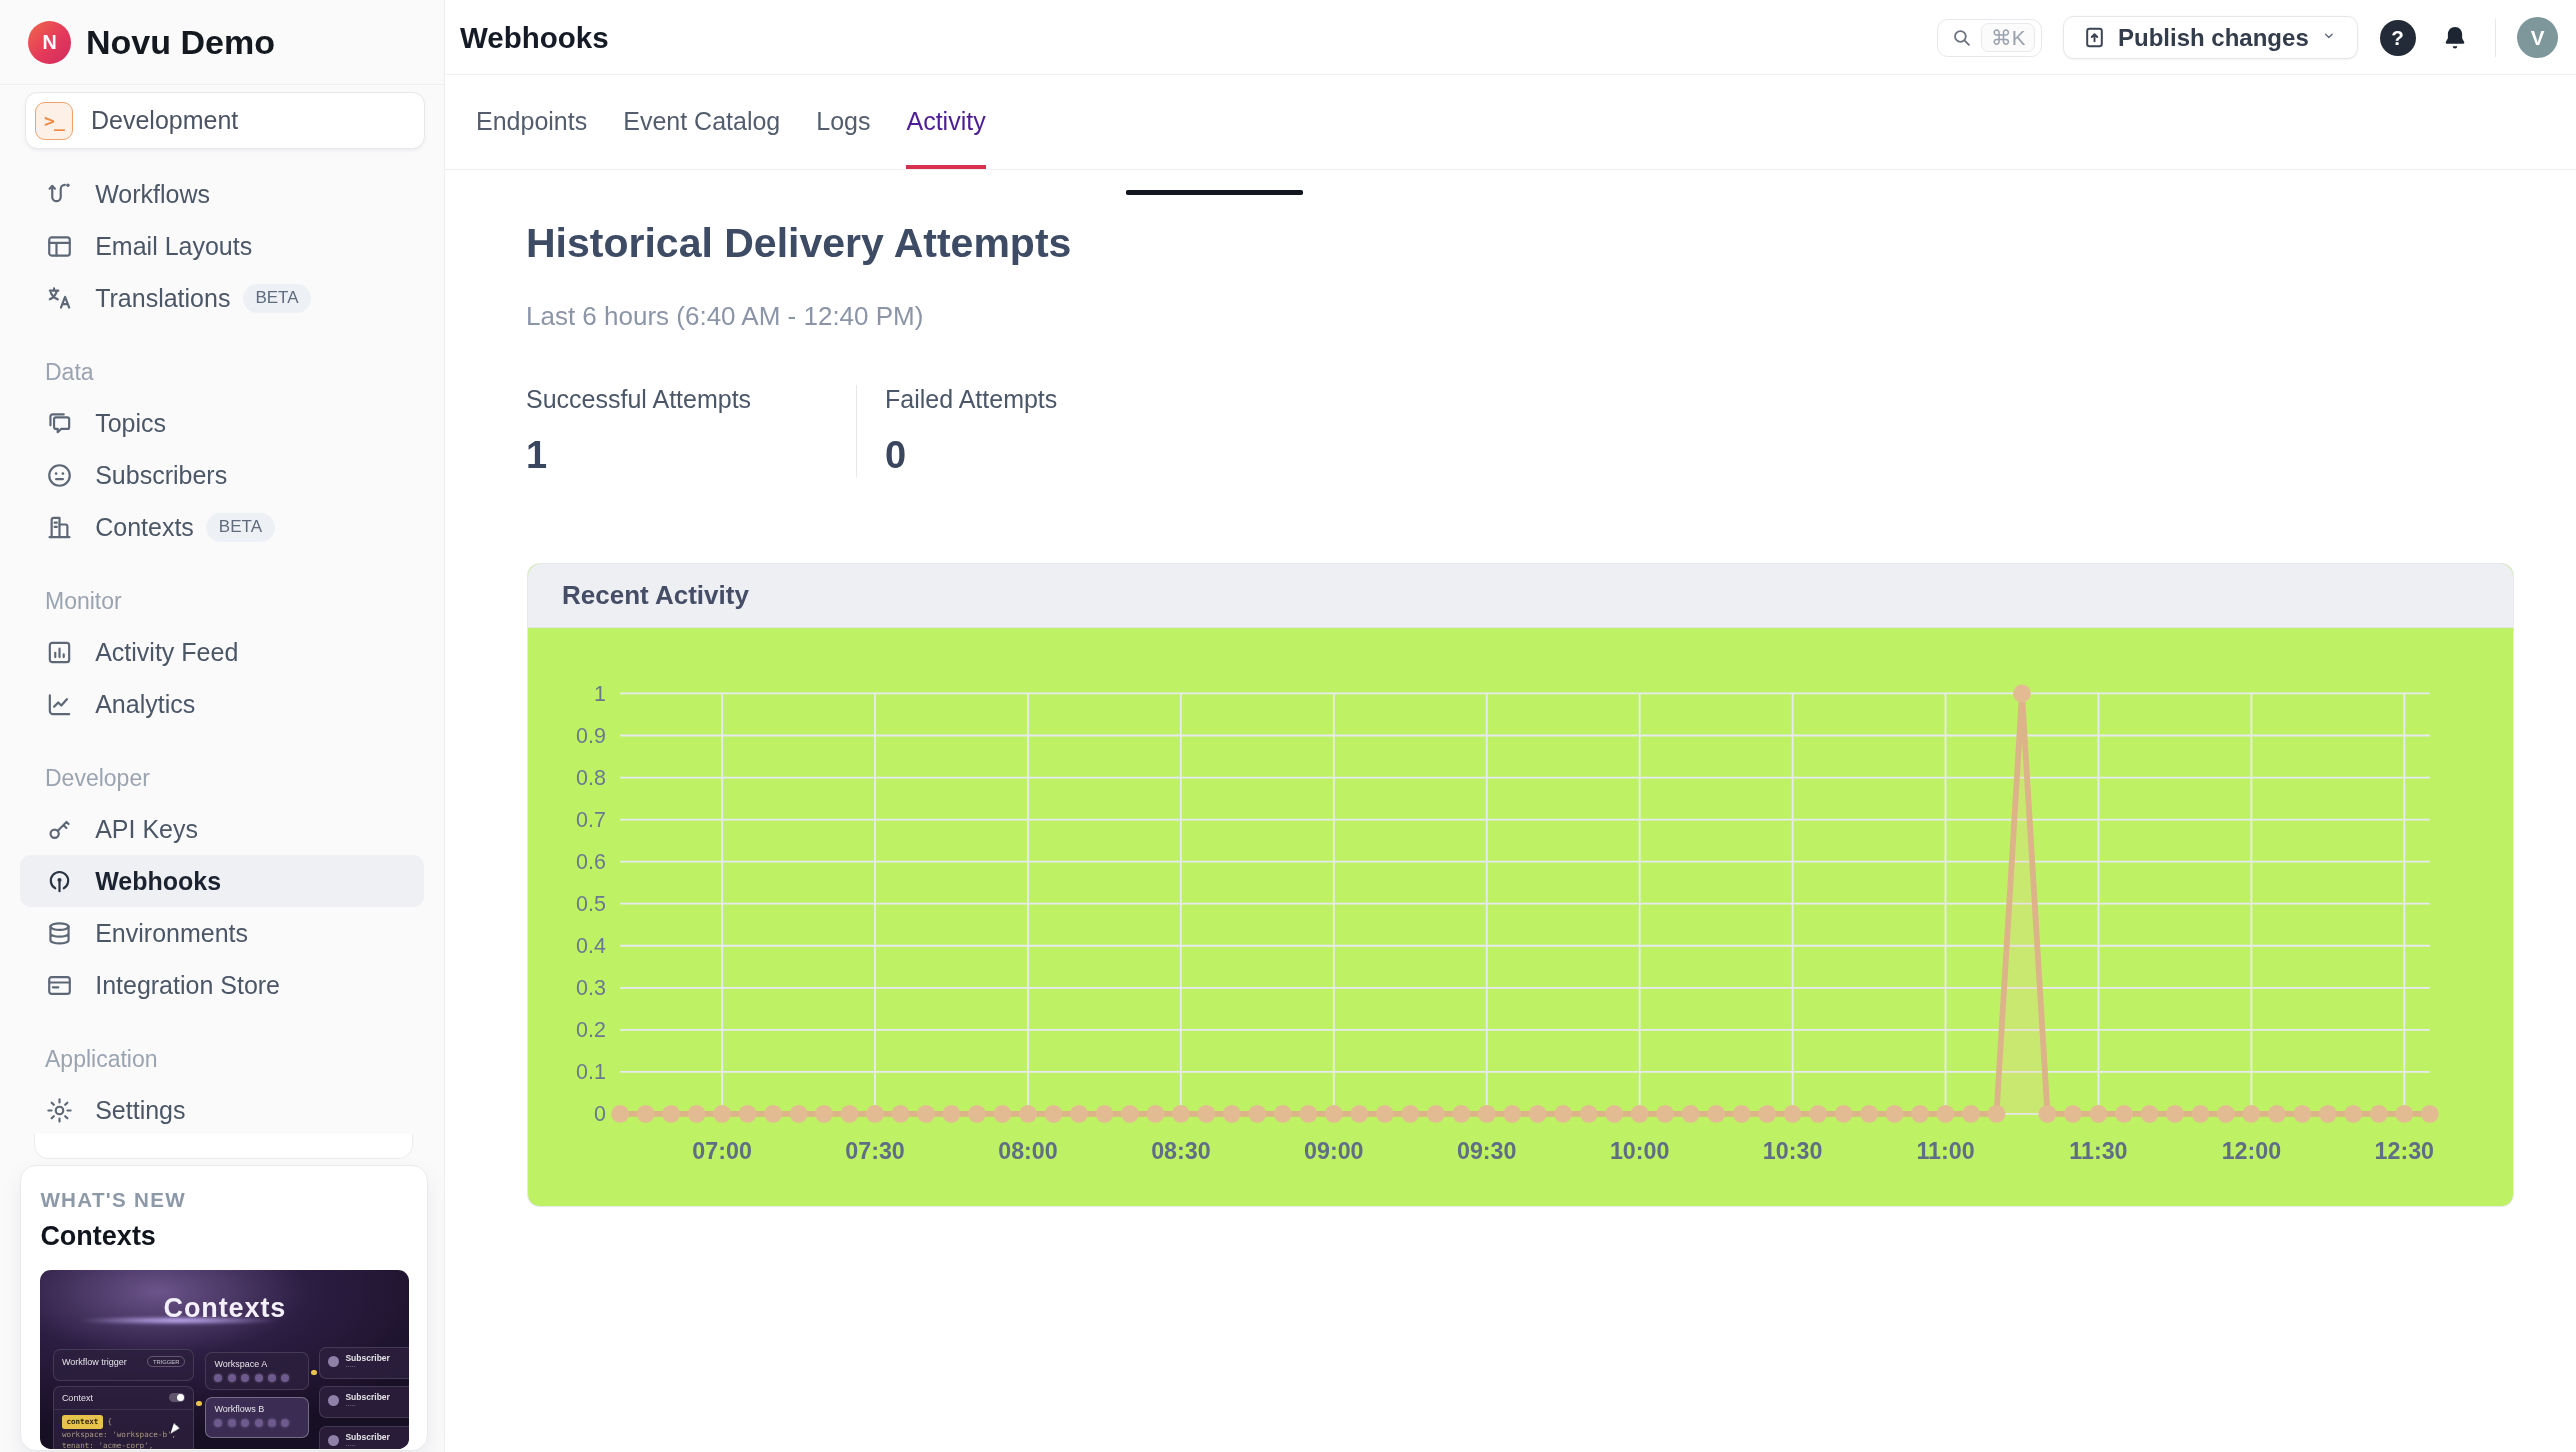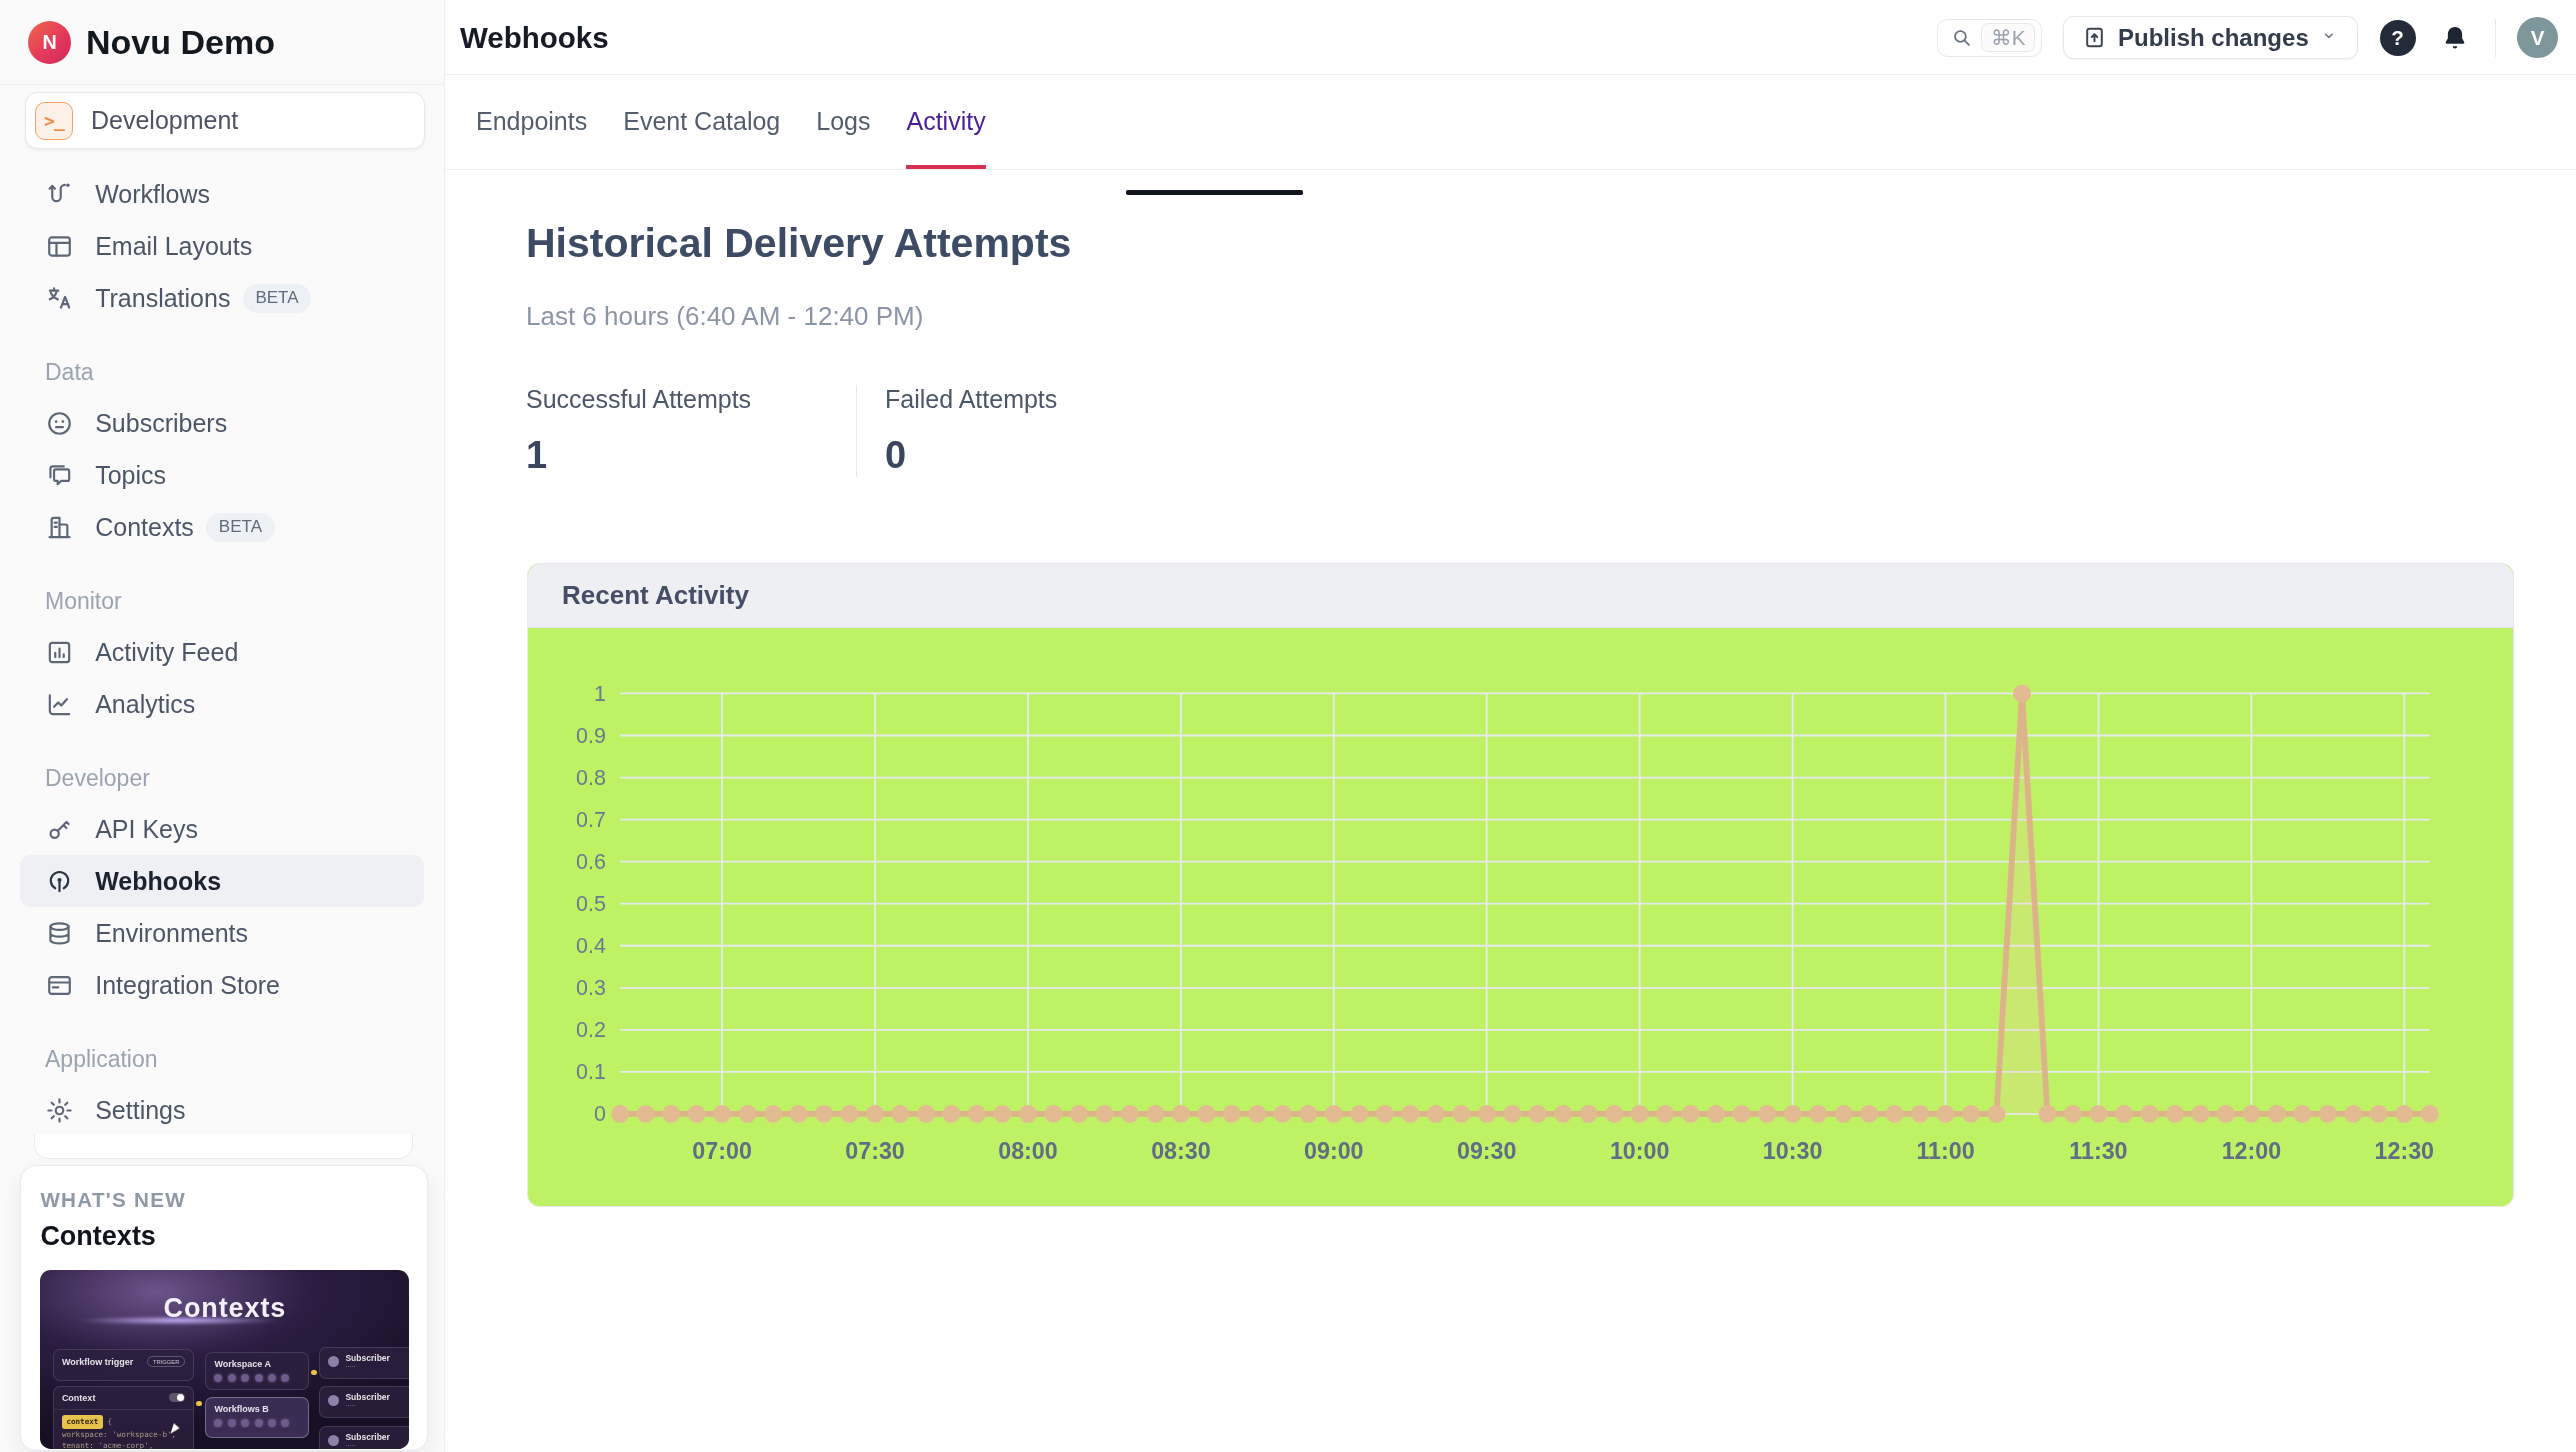--- a/index.html
+++ b/index.html
@@ -32,21 +32,21 @@
 
   .whatsnew { position:absolute; left:19.7px; top:1165px; width:408px; height:286px; background:#fff; border:0.9px solid #e9eaee; border-radius:16px; box-shadow:0 9px 21.5px rgba(16,24,40,.07); padding:21.5px 19.7px; cursor:pointer; }
   .wn-eyebrow { font-size:20.6px; font-weight:700; letter-spacing:1.3px; color:#8e99a8; }
   .wn-title { margin-top:9px; font-size:27px; font-weight:700; color:#10141c; }
   .wn-thumb { position:relative; margin-top:18px; width:369px; height:179px; border-radius:10.7px; overflow:hidden;
       background:radial-gradient(90% 80% at 32% 12%, #6b548a 0%, #2c1d42 45%, #170f24 100%); }
   .wn-glow { position:absolute; left:10%; top:26%; width:55%; height:9px; background:radial-gradient(closest-side,#cbb6ff 0%,rgba(120,90,170,0) 100%); filter:blur(1.8px); }
   .wn-thumb-title { position:absolute; left:0; right:0; top:23px; text-align:center; color:#f4f0fa; font-size:27px; font-weight:600; letter-spacing:0.9px; }
   .mini-card { position:absolute; background:rgba(44,32,62,.82); border:0.9px solid rgba(255,255,255,.13); border-radius:7.2px; color:rgba(255,255,255,.88); }
   .mini-row { display:flex; align-items:center; justify-content:space-between; padding:6.3px 8px; }
-  .mini-title { font-size:9px; font-weight:700; }
+  .mini-title { font-size:9px; font-weight:400; }
   .mini-chip { font-size:5.8px; padding:1.8px 4.5px; border:0.9px solid rgba(255,255,255,.25); border-radius:894px; color:rgba(255,255,255,.7); }
   .mini-toggle { width:16px; height:9px; border-radius:894px; background:rgba(255,255,255,.25); position:relative; }
   .mini-toggle::after { content:""; position:absolute; right:0.9px; top:0.9px; width:7.2px; height:7.2px; border-radius:50%; background:#fff; }
   .mini-divider { height:0.9px; background:rgba(255,255,255,.1); }
   .mini-code { padding:5.4px 8px; font-family:"DejaVu Sans Mono",monospace; font-size:7.6px; color:#ab9a82; line-height:1.5; }
   .code-token { display:inline-block; background:#e7c34b; color:#312708; border-radius:2.7px; padding:0.9px 4.5px; font-size:7.6px; font-weight:700; }
   .dot-row { display:flex; gap:5.4px; padding:3.6px 8px 7.2px; }
   .dot-row i { width:8px; height:8px; border-radius:50%; background:#6e5a8d; box-shadow:0 0 0 1.8px rgba(255,255,255,.06); }
   .sub-card { display:flex; align-items:center; gap:6.3px; padding:5.4px 7.2px; }
   .sub-avatar { width:11.6px; height:11.6px; border-radius:50%; background:#8f80a8; }
@@ -140,36 +140,36 @@
               <path d="m13.2 19.5 3.4-8.8 3.4 8.8M14.4 16.6h4.4"></path>
             </svg>
           </span>
           <span class="nav-label">Translations</span>
           <span class="beta-badge">BETA</span>
         </div>
         <div class="nav-section-header">Data</div>
         <div class="nav-item">
           <span class="nav-icon">
             <svg viewBox="0 0 24 24" style="color:#5d6776">
+              <path d="M4.5 13.5V6.3A1.8 1.8 0 0 1 6.3 4.5h9.2"></path>
+              <path d="M9 7h9.5A1.5 1.5 0 0 1 20 8.5v6.5a1.5 1.5 0 0 1-1.5 1.5h-5.2l-2.8 2.7v-2.7H9A1.5 1.5 0 0 1 7.5 15V8.5A1.5 1.5 0 0 1 9 7Z"></path>
+            </svg>
+          </span>
+          <span class="nav-label">Topics</span>
+        </div>
+        <div class="nav-item">
+          <span class="nav-icon">
+            <svg viewBox="0 0 24 24" style="color:#5d6776">
               <circle cx="12" cy="12" r="8.5"></circle>
               <circle cx="9.2" cy="10.4" r="1.1" fill="currentColor" stroke="none"></circle>
               <circle cx="14.8" cy="10.4" r="1.1" fill="currentColor" stroke="none"></circle>
               <path d="M9.2 15h5.6"></path>
             </svg>
           </span>
           <span class="nav-label">Subscribers</span>
-        </div>
-        <div class="nav-item">
-          <span class="nav-icon">
-            <svg viewBox="0 0 24 24" style="color:#5d6776">
-              <path d="M4.5 13.5V6.3A1.8 1.8 0 0 1 6.3 4.5h9.2"></path>
-              <path d="M9 7h9.5A1.5 1.5 0 0 1 20 8.5v6.5a1.5 1.5 0 0 1-1.5 1.5h-5.2l-2.8 2.7v-2.7H9A1.5 1.5 0 0 1 7.5 15V8.5A1.5 1.5 0 0 1 9 7Z"></path>
-            </svg>
-          </span>
-          <span class="nav-label">Topics</span>
         </div>
         <div class="nav-item">
           <span class="nav-icon">
             <svg viewBox="0 0 24 24" style="color:#5d6776">
               <path d="M5.5 20V5.8A1.8 1.8 0 0 1 7.3 4H12v16"></path>
               <path d="M12 9.5h5A1.5 1.5 0 0 1 18.5 11v9M3.8 20h16.4M8 8h1.8M8 11.5h1.8"></path>
             </svg>
           </span>
           <span class="nav-label">Contexts</span>
           <span class="beta-badge">BETA</span>

